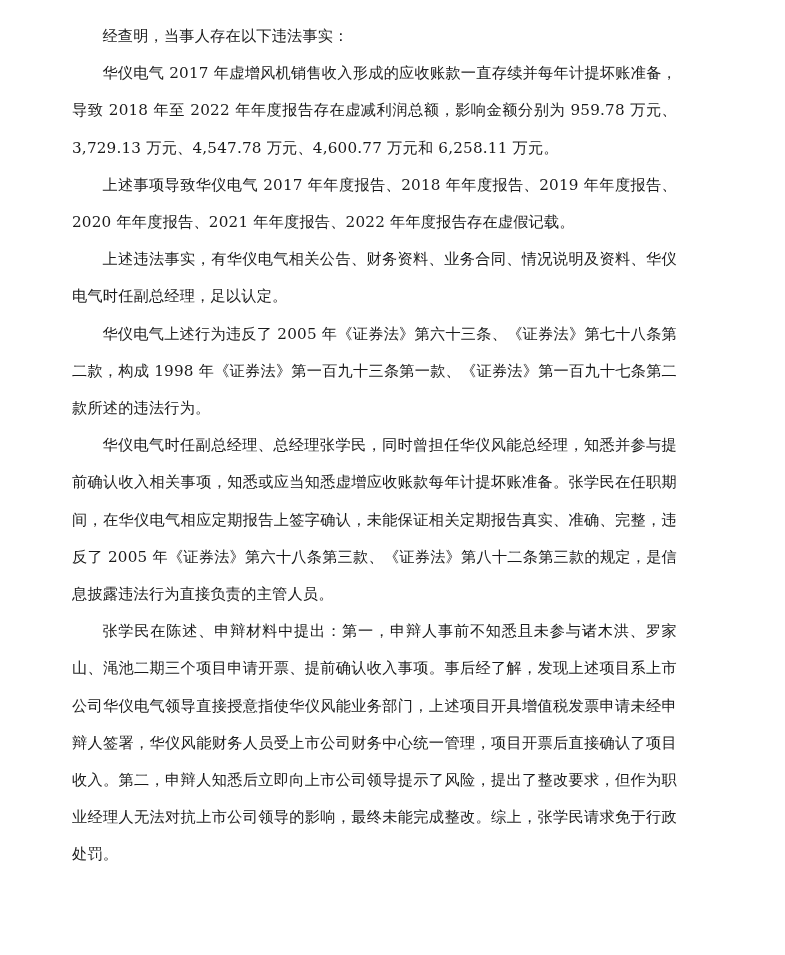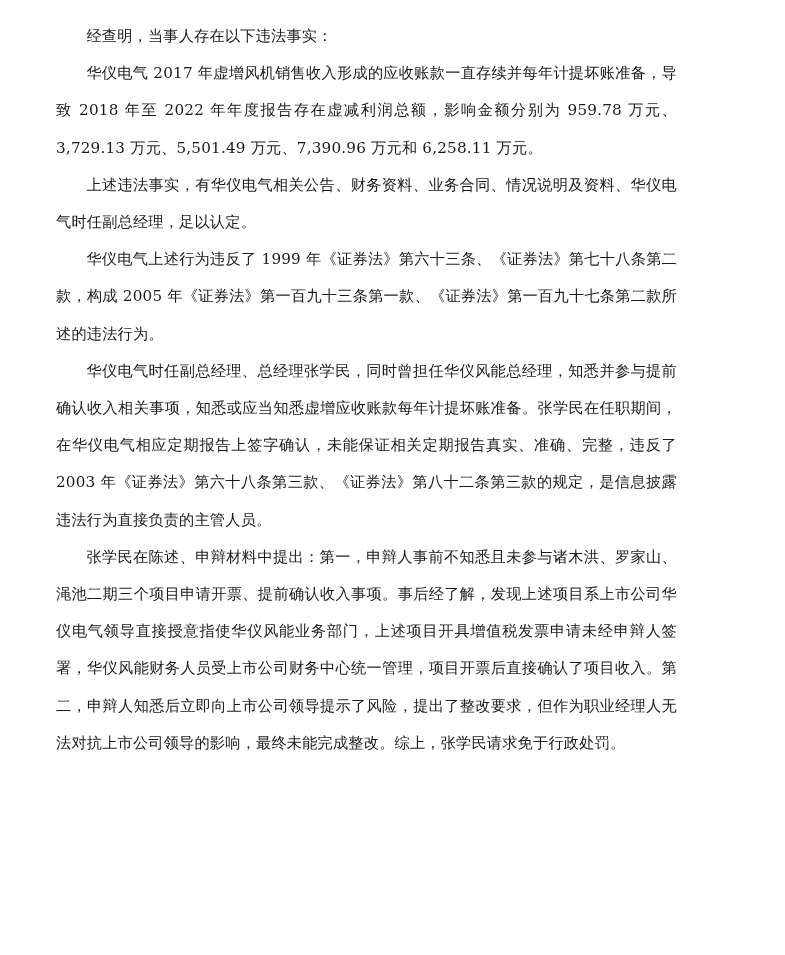--- a/index.html
+++ b/index.html
@@ -11,21 +11,21 @@
     height: 955px;
     background: #ffffff;
     font-family: "DejaVu Serif", "Liberation Serif", serif;
     color: #1a1a1a;
   }
   .page {
     position: relative;
     width: 785px;
     height: 716px;
     box-sizing: border-box;
-    padding: 18px 108px 0 56px;
+    padding: 18px 108px 0 72px;
     background: #ffffff;
   }
   .doc-body {
     font-size: 15.2px;
     line-height: 37.2px;
     text-align: justify;
     text-justify: inter-ideograph;
     letter-spacing: 0.2px;
   }
   .para {
@@ -34,20 +34,21 @@
     text-align: justify;
     text-justify: inter-ideograph;
   }
 </style>
 </head>
 <body>
 
 <div class="page">
   <div class="doc-body">
     <p class="para">经查明，当事人存在以下违法事实：</p>
-    <p class="para">华仪电气 2017 年虚增风机销售收入形成的应收账款一直存续并每年计提坏账准备，导致 2018 年至 2022 年年度报告存在虚减利润总额，影响金额分别为 959.78 万元、3,729.13 万元、5,501.49 万元、7,390.96 万元和 6,258.11 万元。</p>
+    <p class="para">华仪电气 2017 年虚增风机销售收入形成的应收账款一直存续并每年计提坏账准备，导致 2018 年至 2022 年年度报告存在虚减利润总额，影响金额分别为 959.78 万元、3,729.13 万元、4,547.78 万元、4,600.77 万元和 6,258.11 万元。</p>
+    <p class="para">上述事项导致华仪电气 2017 年年度报告、2018 年年度报告、2019 年年度报告、2020 年年度报告、2021 年年度报告、2022 年年度报告存在虚假记载。</p>
     <p class="para">上述违法事实，有华仪电气相关公告、财务资料、业务合同、情况说明及资料、华仪电气时任副总经理，足以认定。</p>
-    <p class="para">华仪电气上述行为违反了 1999 年《证券法》第六十三条、《证券法》第七十八条第二款，构成 2005 年《证券法》第一百九十三条第一款、《证券法》第一百九十七条第二款所述的违法行为。</p>
-    <p class="para">华仪电气时任副总经理、总经理张学民，同时曾担任华仪风能总经理，知悉并参与提前确认收入相关事项，知悉或应当知悉虚增应收账款每年计提坏账准备。张学民在任职期间，在华仪电气相应定期报告上签字确认，未能保证相关定期报告真实、准确、完整，违反了 2003 年《证券法》第六十八条第三款、《证券法》第八十二条第三款的规定，是信息披露违法行为直接负责的主管人员。</p>
+    <p class="para">华仪电气上述行为违反了 2005 年《证券法》第六十三条、《证券法》第七十八条第二款，构成 1998 年《证券法》第一百九十三条第一款、《证券法》第一百九十七条第二款所述的违法行为。</p>
+    <p class="para">华仪电气时任副总经理、总经理张学民，同时曾担任华仪风能总经理，知悉并参与提前确认收入相关事项，知悉或应当知悉虚增应收账款每年计提坏账准备。张学民在任职期间，在华仪电气相应定期报告上签字确认，未能保证相关定期报告真实、准确、完整，违反了 2005 年《证券法》第六十八条第三款、《证券法》第八十二条第三款的规定，是信息披露违法行为直接负责的主管人员。</p>
     <p class="para">张学民在陈述、申辩材料中提出：第一，申辩人事前不知悉且未参与诸木洪、罗家山、渑池二期三个项目申请开票、提前确认收入事项。事后经了解，发现上述项目系上市公司华仪电气领导直接授意指使华仪风能业务部门，上述项目开具增值税发票申请未经申辩人签署，华仪风能财务人员受上市公司财务中心统一管理，项目开票后直接确认了项目收入。第二，申辩人知悉后立即向上市公司领导提示了风险，提出了整改要求，但作为职业经理人无法对抗上市公司领导的影响，最终未能完成整改。综上，张学民请求免于行政处罚。</p>
 
   </div>
 </div>
 
 </body></html>

